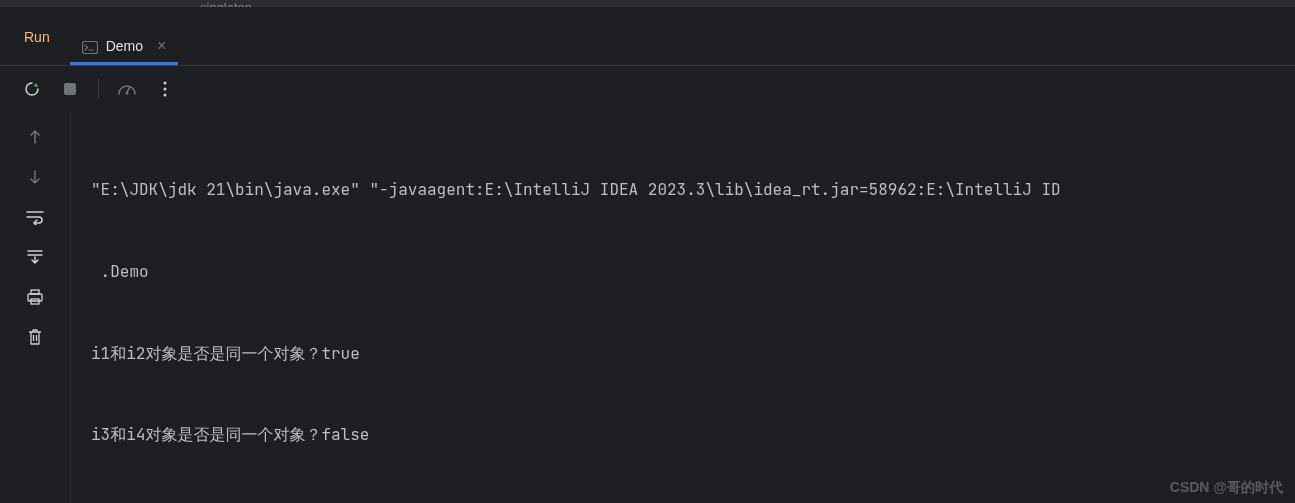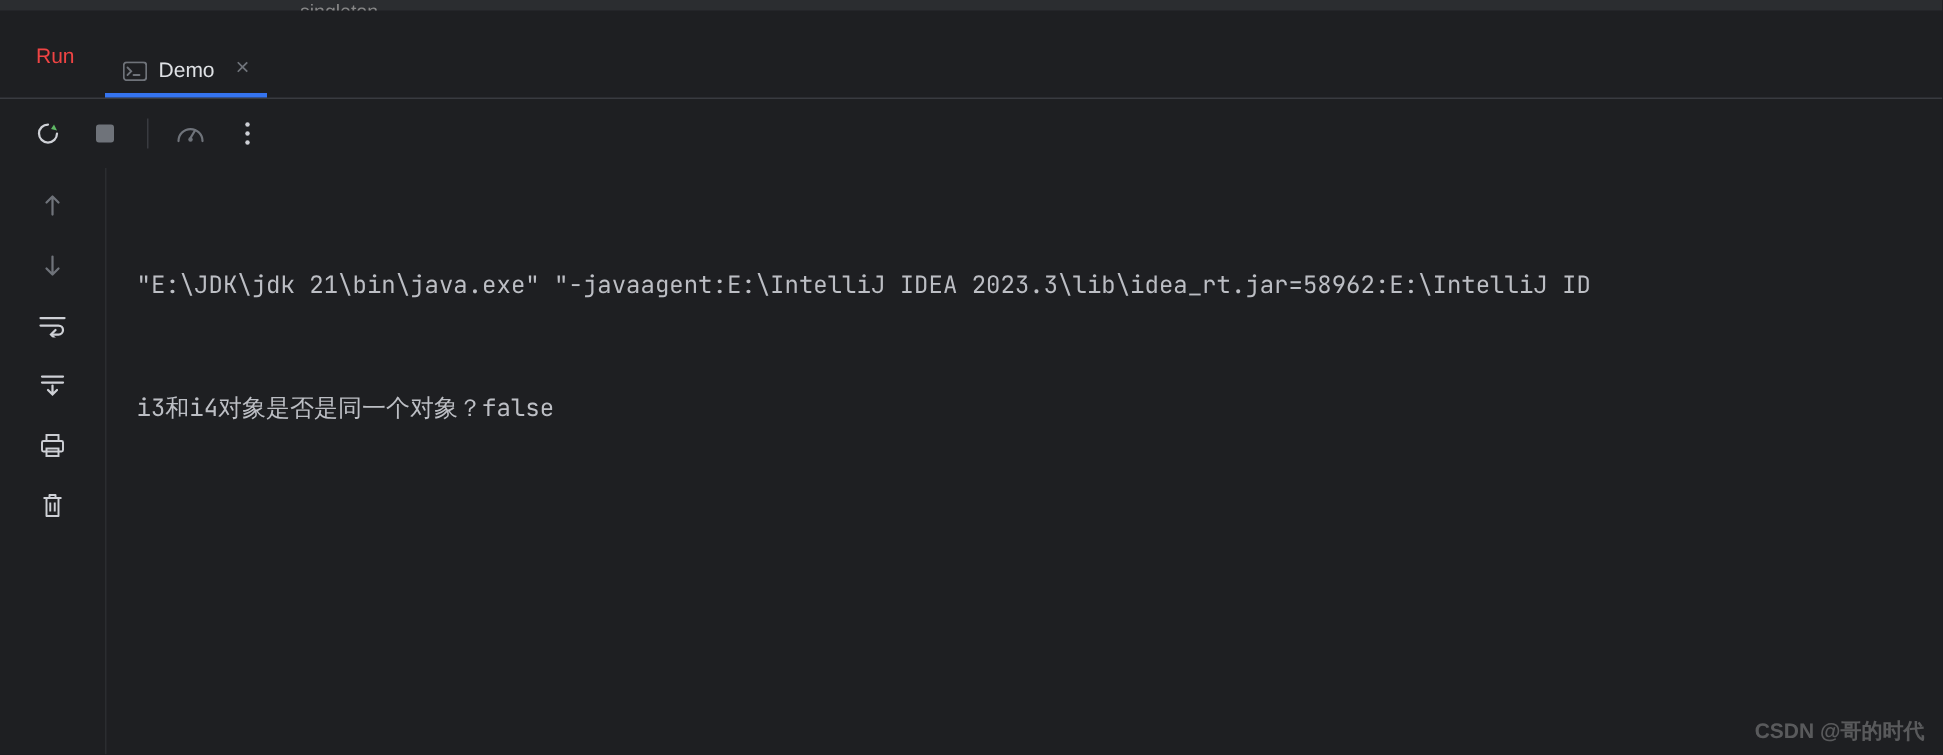--- a/index.html
+++ b/index.html
@@ -33,21 +33,21 @@
     }
     .tab-bar {
       height: 58px;
       display: flex;
       align-items: center;
       border-bottom: 1px solid #393b40;
       background: #1e1f22;
     }
     .run-label {
       padding: 0 20px 0 24px;
-      color: #ef4444;
+      color: #fdba74;
       font-size: 14px;
       text-align: right;
     }
     .tab {
       display: flex;
       align-items: flex-end;
       gap: 8px;
       padding: 8px 12px;
       border-bottom: 3px solid #3574f0;
       height: 100%;
@@ -224,19 +224,21 @@
     <span class="gutter-icon">
       <svg width="16" height="18" viewBox="0 0 16 18">
         <path d="M2 4 L14 4 M6 4 L6 2 L10 2 L10 4 M4 4 L4 16 L12 16 L12 4" fill="none" stroke="#ced0d6" stroke-width="1.3" stroke-linejoin="round"></path>
         <line x1="6.5" y1="7" x2="6.5" y2="13" stroke="#ced0d6" stroke-width="1.3"></line>
         <line x1="9.5" y1="7" x2="9.5" y2="13" stroke="#ced0d6" stroke-width="1.3"></line>
       </svg>
     </span>
   </div>
   <div class="console">
     <div class="console-line">"E:\JDK\jdk 21\bin\java.exe" "-javaagent:E:\IntelliJ IDEA 2023.3\lib\idea_rt.jar=58962:E:\IntelliJ ID</div>
+    <div class="console-line"> .Demo</div>
+    <div class="console-line">i1和i2对象是否是同一个对象？true</div>
     <div class="console-line">i3和i4对象是否是同一个对象？false</div>
     <div class="console-line"></div>
     
   </div>
 </div>
 
 <div class="watermark">CSDN @哥的时代</div>
 
 </body></html>

